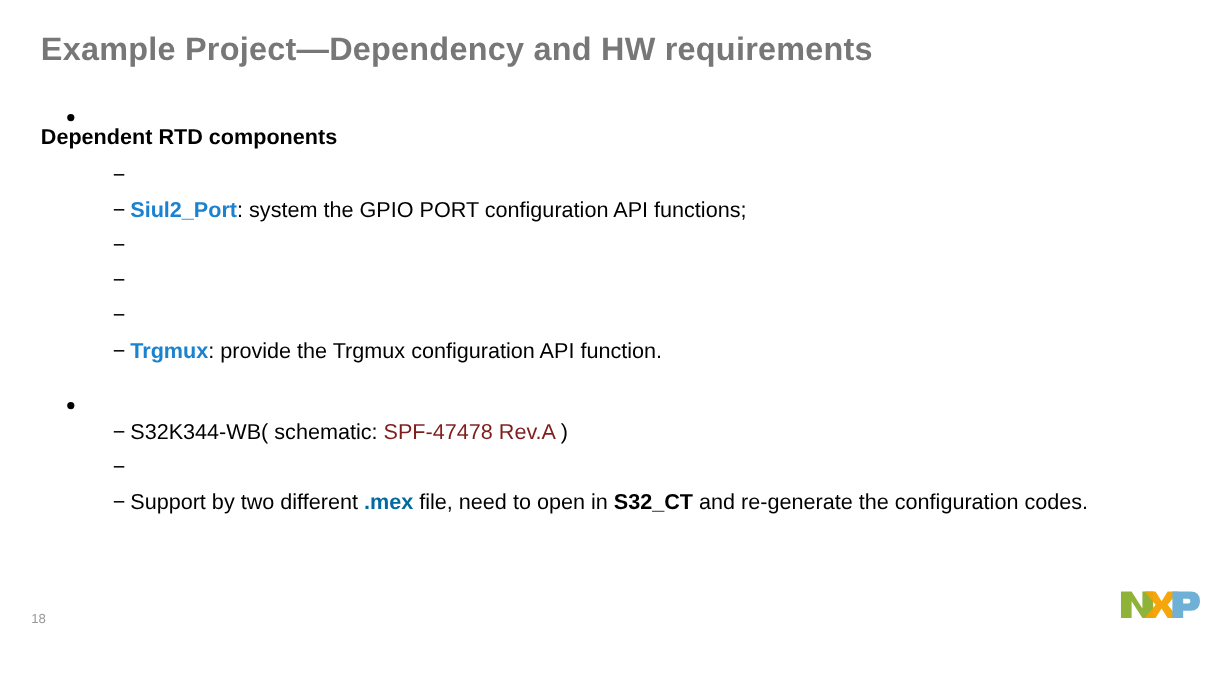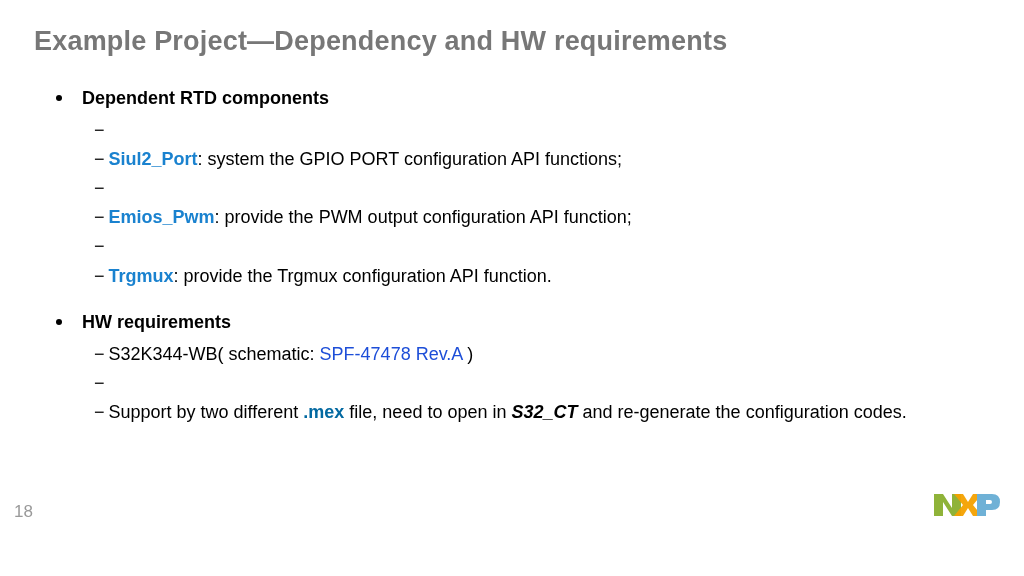--- a/index.html
+++ b/index.html
@@ -1,31 +1,31 @@
 <!DOCTYPE html>
 <html><head>
 <meta charset="utf-8">
 <style>
   * { margin: 0; padding: 0; box-sizing: border-box; }
   html, body { width: 1024px; height: 576px; font-family: Arial, Helvetica, sans-serif; background: #fff; color: #000; overflow: hidden; }
   .slide { position: relative; width: 1024px; height: 536px; padding: 26px 34px 20px 34px; }
   .title { font-size: 27px; font-weight: bold; color: #777; margin-bottom: 28px; letter-spacing: 0.2px; }
   .content { font-size: 18px; line-height: 1.45; color: #000; }
-  .bullet-main { display: flex; margin-bottom: 6px; }
+  .bullet-main { display: flex; margin-bottom: 6px; flex-direction: column; }
   .bullet-main .dot { width: 6px; height: 6px; background: #000; border-radius: 50%; margin-top: 10px; flex-shrink: 0; margin-left: 22px; margin-right: 20px; }
   .bullet-main .label { font-weight: bold; }
   .sub-list { margin-left: 60px; margin-bottom: 20px; }
   .sub-item { display: flex; margin-bottom: 3px; }
   .sub-item .dash { flex-shrink: 0; margin-right: 4px; font-weight: normal; }
   .sub-item .body { }
   .comp { color: #1a82cf; font-weight: bold; }
-  .link { color: #1d4ed8; }
+  .link { color: #7f1d1d; }
   .mex { color: #0369a1; font-weight: bold; }
-  .s32ct { font-weight: bold; font-style: italic; }
-  .page-num { position: absolute; left: 14px; bottom: 14px; font-size: 17px; color: #999; }
+  .s32ct { font-weight: bold; }
+  .page-num { position: absolute; left: 26px; bottom: 14px; font-size: 11px; color: #999; }
   .logo { position: absolute; right: 20px; bottom: 14px; }
 </style>
 </head>
 <body>
 
 <div class="slide">
 
   <div class="title">Example Project—Dependency and HW requirements</div>
 
   <div class="content">
@@ -40,34 +40,32 @@
       </div>
       <div class="sub-item">
         <span class="dash">−</span>
         <span class="body"><span class="comp">Siul2_Port</span><span>: system the GPIO PORT configuration API functions;</span></span>
       </div>
       <div class="sub-item">
         <span class="dash">−</span>
       </div>
       <div class="sub-item">
         <span class="dash">−</span>
-        <span class="body"><span class="comp">Emios_Pwm</span><span>: provide the PWM output configuration API function;</span></span>
       </div>
       <div class="sub-item">
         <span class="dash">−</span>
       </div>
       <div class="sub-item">
         <span class="dash">−</span>
         <span class="body"><span class="comp">Trgmux</span><span>: provide the Trgmux configuration API function.</span></span>
       </div>
     </div>
 
     <div class="bullet-main">
       <span class="dot"></span>
-      <span class="label">HW requirements</span>
     </div>
     <div class="sub-list">
       <div class="sub-item">
         <span class="dash">−</span>
         <span class="body"><span>S32K344-WB( schematic: </span><span class="link">SPF-47478 Rev.A</span><span> )</span></span>
       </div>
       <div class="sub-item">
         <span class="dash">−</span>
       </div>
       <div class="sub-item">

